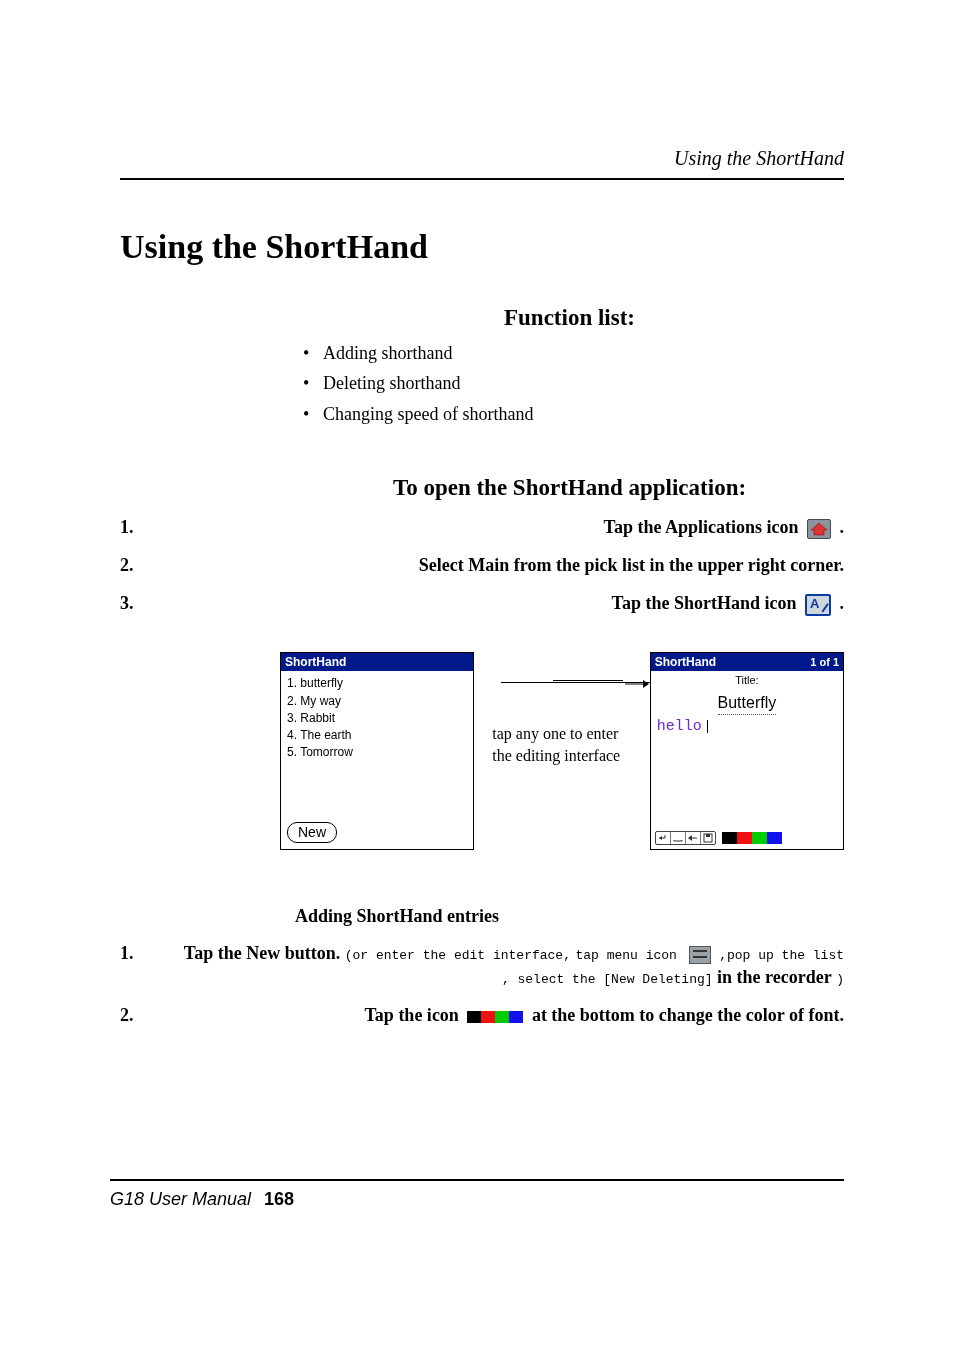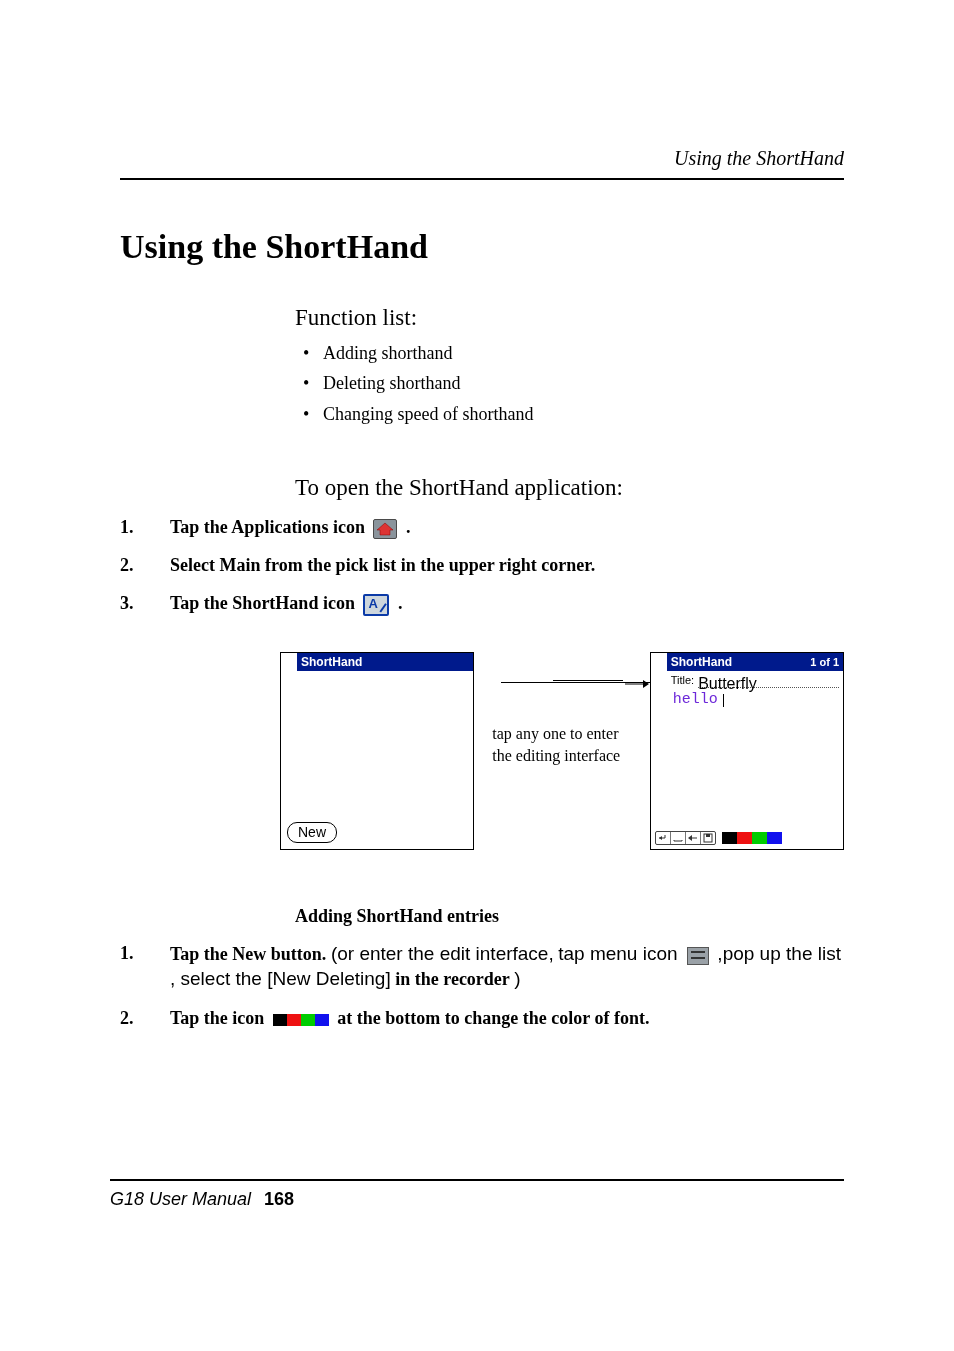--- a/index.html
+++ b/index.html
@@ -27,22 +27,23 @@
     border-bottom: 2px solid #000;
     margin-bottom: 44px;
   }
   h1.section-title {
     font-size: 34px;
     font-weight: bold;
     margin: 0 0 32px 0;
   }
   .subhead {
     font-size: 23px;
-    font-weight: normal;
+    font-weight: bold;
     margin: 0 0 8px 0;
+    text-align: center;
   }
   .indented-block {
     margin-left: 175px;
   }
   ul.bullets {
     margin: 4px 0 0 0;
     padding: 0;
     list-style: none;
   }
   ul.bullets li {
@@ -57,40 +58,41 @@
     left: 8px;
     top: 0;
     font-size: 18px;
     line-height: 1.35;
   }
   ol.steps {
     margin: 4px 0 0 0;
     padding: 0;
     list-style: none;
     counter-reset: step;
+    text-align: right;
   }
   ol.steps > li {
     counter-increment: step;
     position: relative;
     padding-left: 50px;
     margin: 12px 0 14px 0;
     font-size: 18px;
   }
   ol.steps > li::before {
     content: counter(step) ".";
     position: absolute;
     left: 0;
     top: 0;
     font-weight: bold;
   }
   .steps-block {
     margin-left: 125px;
   }
   .bold { font-weight: bold; }
-  .mono { font-family: Liberation Sans, sans-serif; font-size: 19px; }
+  .mono { font-family: Liberation Mono, monospace; font-size: 13px; }
   .icon-inline {
     display: inline-block;
     vertical-align: middle;
     margin: 0 4px;
   }
   .icon-home {
     width: 22px; height: 18px;
     background: #8a949c;
     border: 1px solid #4a4a4a;
     border-radius: 2px;
@@ -160,21 +162,20 @@
   }
   .screen {
     width: 195px;
     height: 198px;
     border: 1px solid #000;
     background: #fff;
     position: relative;
     font-family: Arial, Helvetica, sans-serif;
     font-size: 12px;
     box-sizing: border-box;
-    padding-left: 16px;
   }
   .screen .titlebar {
     height: 18px;
     background: #001a8c;
     color: #fff;
     font-weight: bold;
     font-size: 12px;
     padding: 1px 4px;
     display: flex;
     justify-content: space-between;
@@ -193,20 +194,21 @@
     padding: 0 10px;
     font-size: 14px;
     background: #fff;
   }
   .screen2 .titlebar .tright { font-size: 11px; }
   .screen2 .titlefield {
     display: flex;
     align-items: center;
     gap: 4px;
     padding: 2px 4px 0 4px;
+    flex-direction: column;
   }
   .screen2 .titlefield .lbl { font-size: 11px; }
   .screen2 .titlefield .val {
     flex: 1;
     border-bottom: 1px dotted #555;
     font-size: 16px;
     height: 14px;
   }
   .screen2 .writearea {
     padding: 2px 6px;
@@ -343,20 +345,27 @@
       </span>
       <span class="bold"> .</span>
     </li>
   </ol>
 
   <div class="screens-row">
 
     <div class="screen" style="position:relative;">
       <div class="titlebar">
         <span>ShortHand</span>
+      </div>
+      <div class="list">
+        <div>1. butterfly</div>
+        <div>2. My way</div>
+        <div>3. Rabbit</div>
+        <div>4. The earth</div>
+        <div>5. Tomorrow</div>
       </div>
       <div class="btn-new">New</div>
       <div class="left-callout-line"></div>
     </div>
 
     <div class="middle-caption">tap any one to enter the editing interface</div>
 
     <div class="screen screen2" style="position:relative;">
       <div class="callout-line"></div>
       <div class="arrow-pointer">

